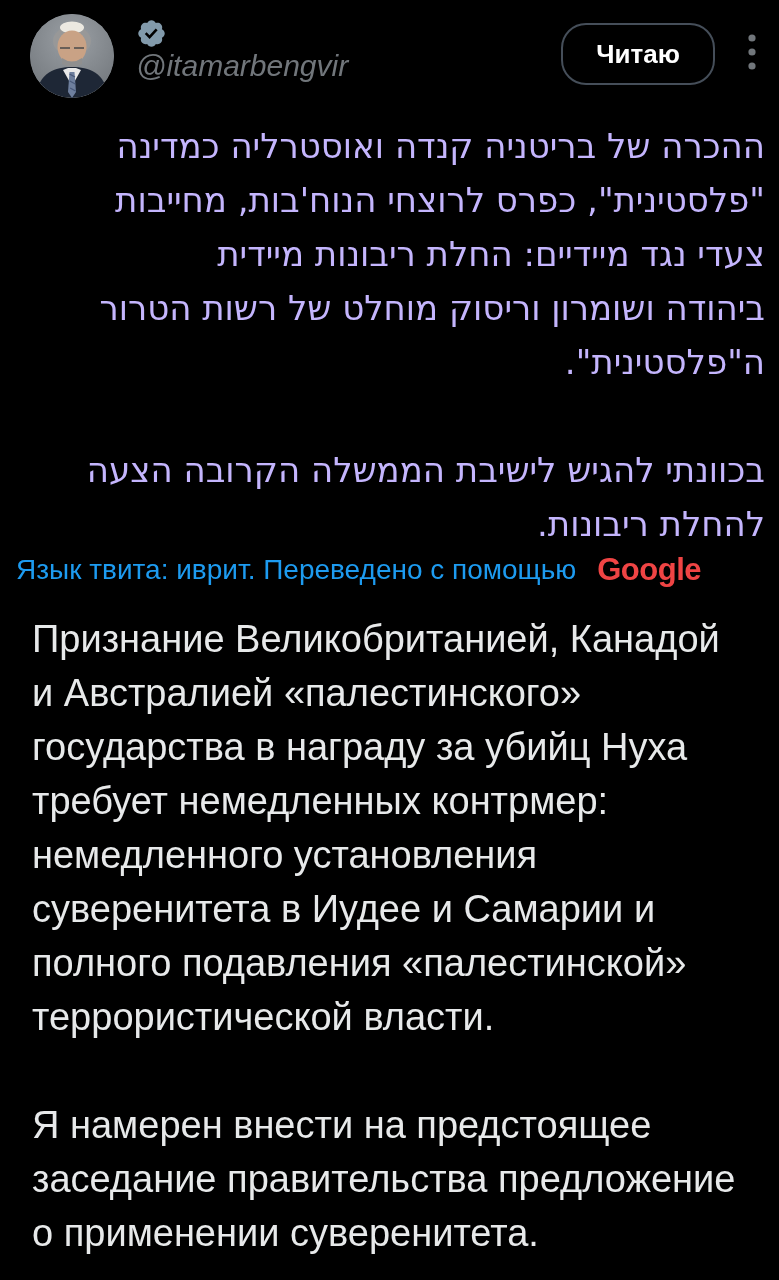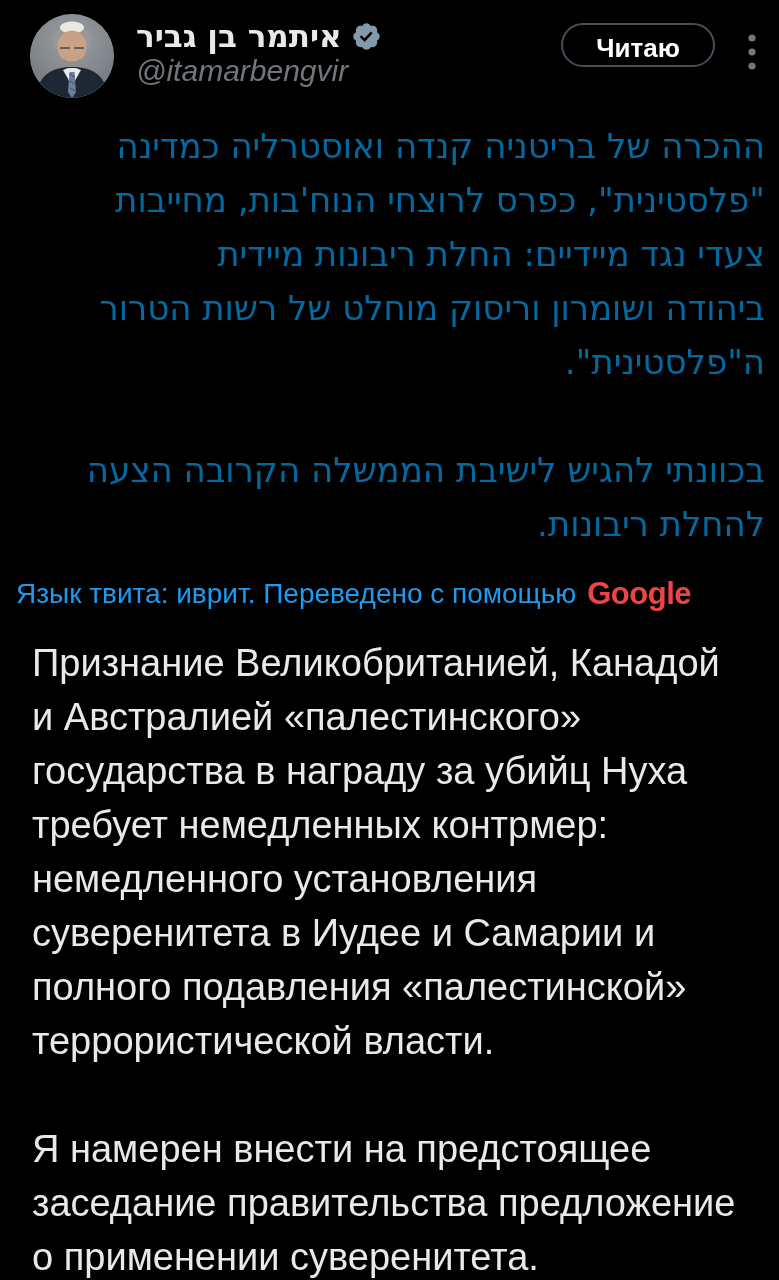--- a/index.html
+++ b/index.html
@@ -29,45 +29,45 @@
     font-size: 31px; font-weight: 700; line-height: 36px;
     color: #e7e9ea; white-space: nowrap;
     font-family: "DejaVu Sans", sans-serif;
   }
   .badge { display: inline-flex; flex: none; }
   .badge svg { width: 31px; height: 31px; display: block; }
   .handle {
     font-size: 30px; color: #71767b; line-height: 34px; font-style: italic;
   }
   .follow-btn {
-    flex: none; margin-top: 9px; height: 44px; padding: 0 33px;
+    flex: none; margin-top: 9px; height: 62px; padding: 0 33px;
     border-radius: 25px; border: 2px solid #454e59;
     background: transparent; color: #ffffff;
     font-family: inherit; font-weight: 700; font-size: 26px;
     line-height: 46px; cursor: pointer;
   }
   .more-btn {
     flex: none; margin-left: 30px; margin-top: 16px;
     background: none; border: none; padding: 2px; cursor: pointer;
   }
   .more-btn svg { display: block; }
 
   
   .tweet-text-he {
     direction: rtl; text-align: right;
     white-space: pre-line;
     font-family: "DejaVu Sans", sans-serif;
     font-size: 34px; line-height: 54px;
-    color: #0369a1;
+    color: #c4b5fd;
     padding: 0 14px;
     margin-top: 21px;
   }
   .attribution {
-    display: flex; align-items: flex-end; gap: 11px;
-    padding: 0 16px; margin-top: 26px;
+    display: flex; align-items: flex-end; gap: 21px;
+    padding: 0 16px; margin-top: 2px;
     line-height: 34px;
   }
   .attr-link {
     color: #1d9bf0; font-size: 28px; cursor: pointer;
   }
   .google-wordmark {
     color: #ef4444; font-size: 31px; font-weight: 600;
     letter-spacing: -0.5px;
   }
   .tweet-text-ru {
@@ -107,21 +107,20 @@
           <path d="M5 84 C9 58 25 53 42 53 C59 53 75 58 79 84 Z" fill="#1e2736"></path>
           <path d="M33 56 L42 72 L51 56 L46 54 L38 54 Z" fill="#e9e9e9"></path>
           <path d="M39.5 58 L44.5 58 L46 78 L42 84 L38 78 Z" fill="#6e7f9e"></path>
           <path d="M39.5 60 l5.5 3 m-5.2 4 l5.5 3 m-5.2 4 l5.5 3" stroke="#49597a" stroke-width="1.4"></path>
         </g>
       </svg>
     </div>
 
     <div class="names">
       <div class="name-row">
-        <span class="display-name" dir="rtl">איתמר בן גביר</span>
         <span class="badge">
           <svg viewBox="0 0 24 24" fill="#829aab">
             <path fill-rule="evenodd" clip-rule="evenodd" d="M22.25 12c0-1.43-.88-2.67-2.19-3.34.46-1.39.2-2.9-.81-3.91s-2.52-1.27-3.91-.81c-.66-1.31-1.91-2.19-3.34-2.19s-2.67.88-3.33 2.19c-1.4-.46-2.91-.2-3.92.81s-1.26 2.52-.8 3.91c-1.31.67-2.2 1.91-2.2 3.34s.89 2.67 2.2 3.34c-.46 1.39-.21 2.9.8 3.91s2.52 1.26 3.91.81c.67 1.31 1.91 2.19 3.34 2.19s2.68-.88 3.34-2.19c1.39.45 2.9.2 3.91-.81s1.27-2.52.81-3.91c1.31-.67 2.19-1.91 2.19-3.34zm-11.71 4.2L6.8 12.46l1.41-1.42 2.26 2.26 4.8-5.23 1.47 1.36-6.2 6.77z"></path>
           </svg>
         </span>
       </div>
       <div class="handle">@itamarbengvir</div>
     </div>
 
     <button class="follow-btn">Читаю</button>

